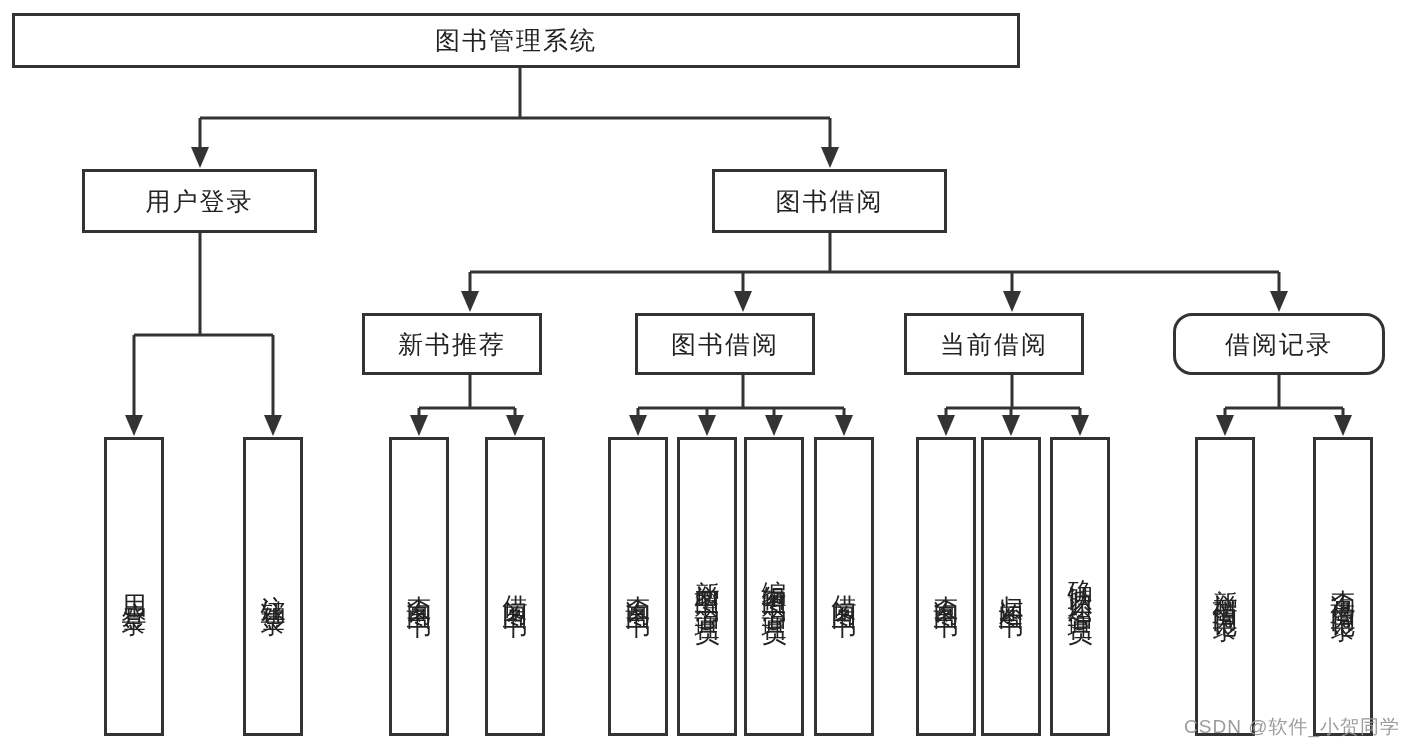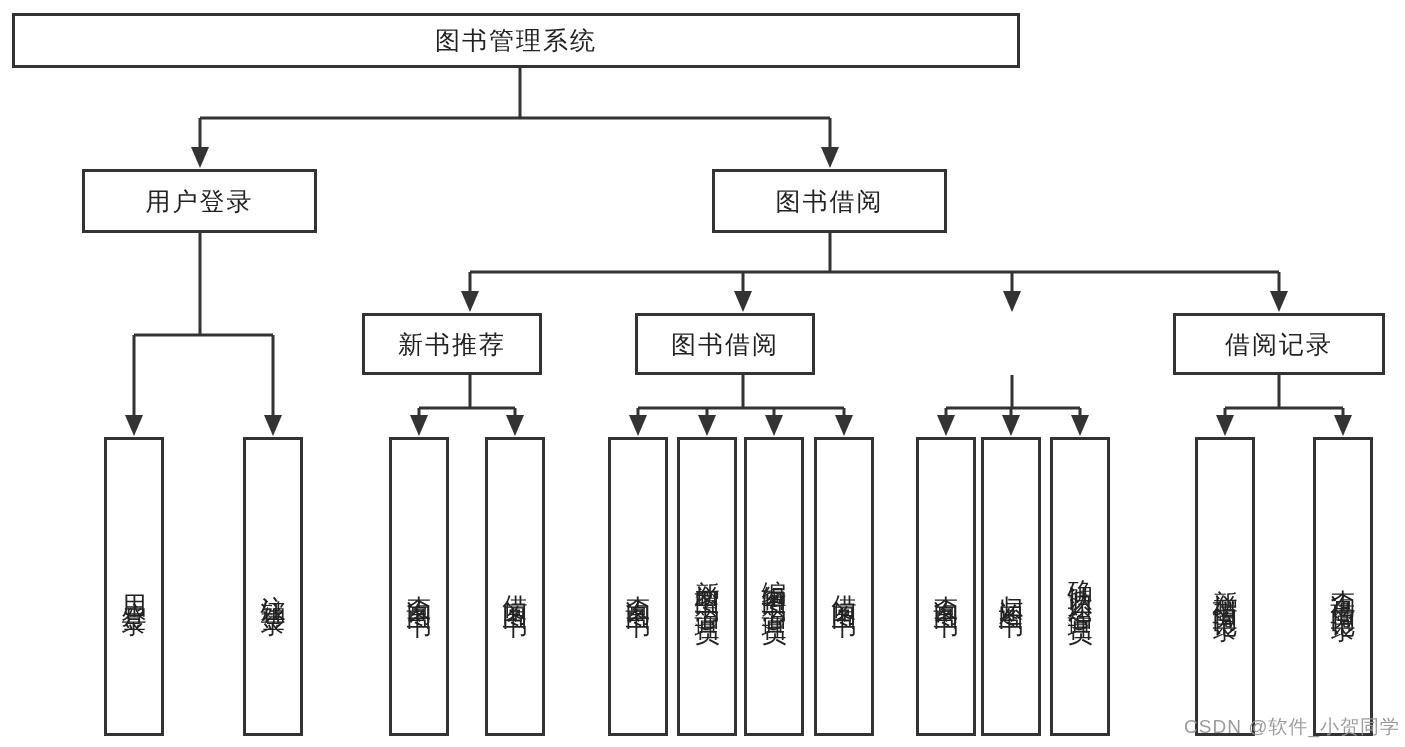--- a/index.html
+++ b/index.html
@@ -119,21 +119,22 @@
     </g>
   </svg>
 
   <div class="node h root">图书管理系统</div>
 
   <div class="node h lvl2" style="left:82px;">用户登录</div>
   <div class="node h lvl2" style="left:712px;">图书借阅</div>
 
   <div class="node h lvl3" style="left:362px;">新书推荐</div>
   <div class="node h lvl3" style="left:635px;">图书借阅</div>
-  <div class="node h lvl3" style="left:1173px;width:212px;">借阅记录</div>
+  <div class="node h lvl3" style="left:904px;">当前借阅</div>
+  <div class="node h lvl3" style="left:1173px;width:212px;border-radius:19px;">借阅记录</div>
 
   <div class="node leaf" style="left:104px;">用户登录</div>
   <div class="node leaf" style="left:243px;">注销登录</div>
 
   <div class="node leaf" style="left:389px;">查询图书</div>
   <div class="node leaf" style="left:485px;">借阅图书</div>
 
   <div class="node leaf" style="left:608px;">查询图书</div>
   <div class="node leaf" style="left:677px;">新增图书（管理员）</div>
   <div class="node leaf" style="left:744px;">编辑图书（管理员）</div>

